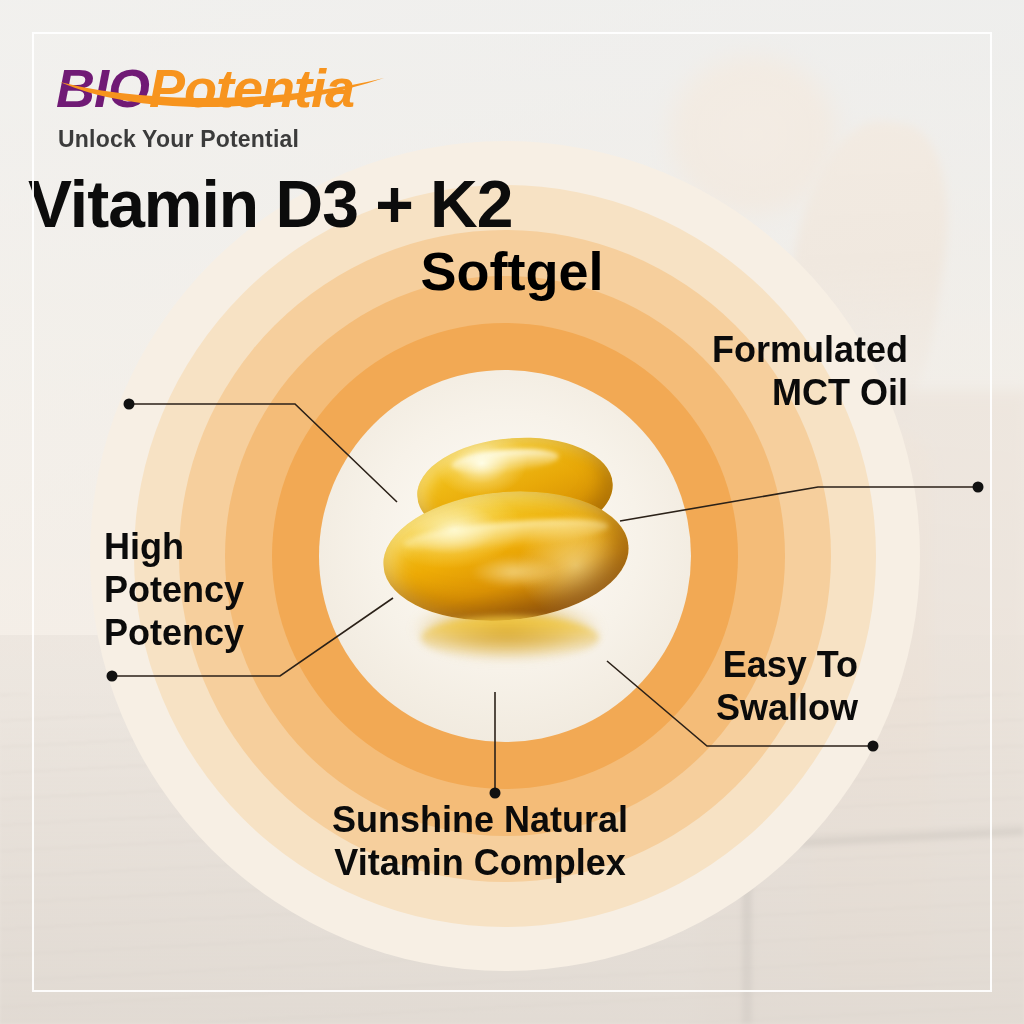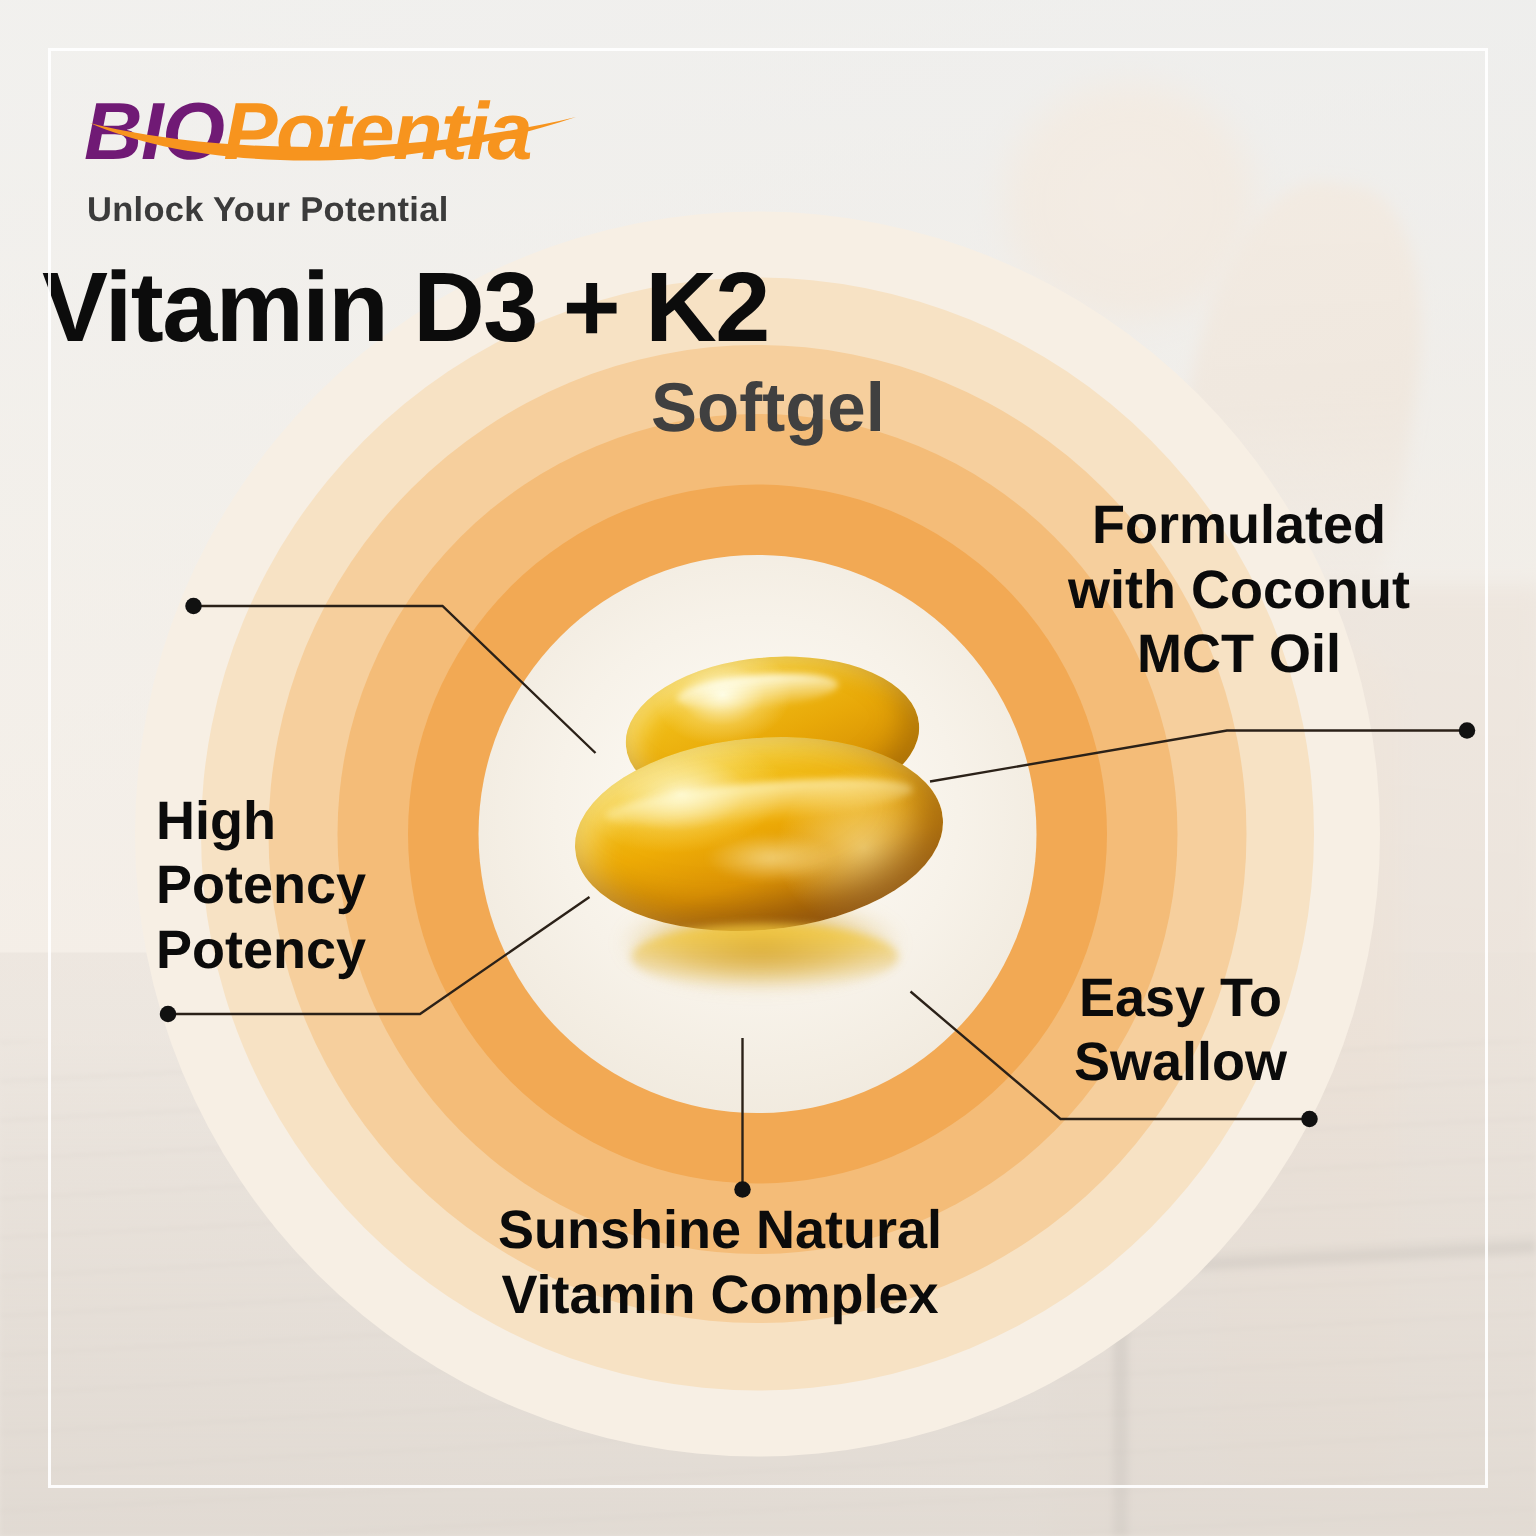--- a/index.html
+++ b/index.html
@@ -155,27 +155,27 @@
 
   
   .title{
     position:absolute;left:0;top:168px;width:1024px;text-align:left;
     font-size:66px;font-weight:bold;color:#0c0c0c;letter-spacing:-1px;
     line-height:72px;
     padding-left:28px;
   }
   .subtitle{
     position:absolute;left:0;top:243px;width:1024px;text-align:center;
-    font-size:46px;font-weight:bold;color:#404040;line-height:56px;
+    font-size:54px;font-weight:bold;color:#000000;line-height:56px;
   }
 
   
   .callout{position:absolute;color:#0b0b0b;font-weight:bold;font-size:36px;line-height:43px;}
   .callout.left{text-align:left;}
-  .callout.right{text-align:center;}
+  .callout.right{text-align:right;}
   .callout.center{text-align:center;margin-left:32px;}
 
   .c-2in1{left:126px;top:305px;}
   .c-high{left:104px;top:525px;}
   .c-mct{left:712px;top:328px;}
   .c-easy{left:716px;top:643px;}
   .c-sun{left:300px;top:798px;}
 
   .lines{position:absolute;inset:0;pointer-events:none;}
   .dot{fill:#111;}
@@ -254,21 +254,20 @@
 
 
   <div class="callout left c-high">
     <div>High</div>
     <div>Potency</div>
     <div>Potency</div>
   </div>
 
   <div class="callout right c-mct">
     <div>Formulated</div>
-    <div>with Coconut</div>
     <div>MCT Oil</div>
   </div>
 
   <div class="callout right c-easy">
     <div>Easy To</div>
     <div>Swallow</div>
   </div>
 
   <div class="callout center c-sun">
     <div>Sunshine Natural</div>

